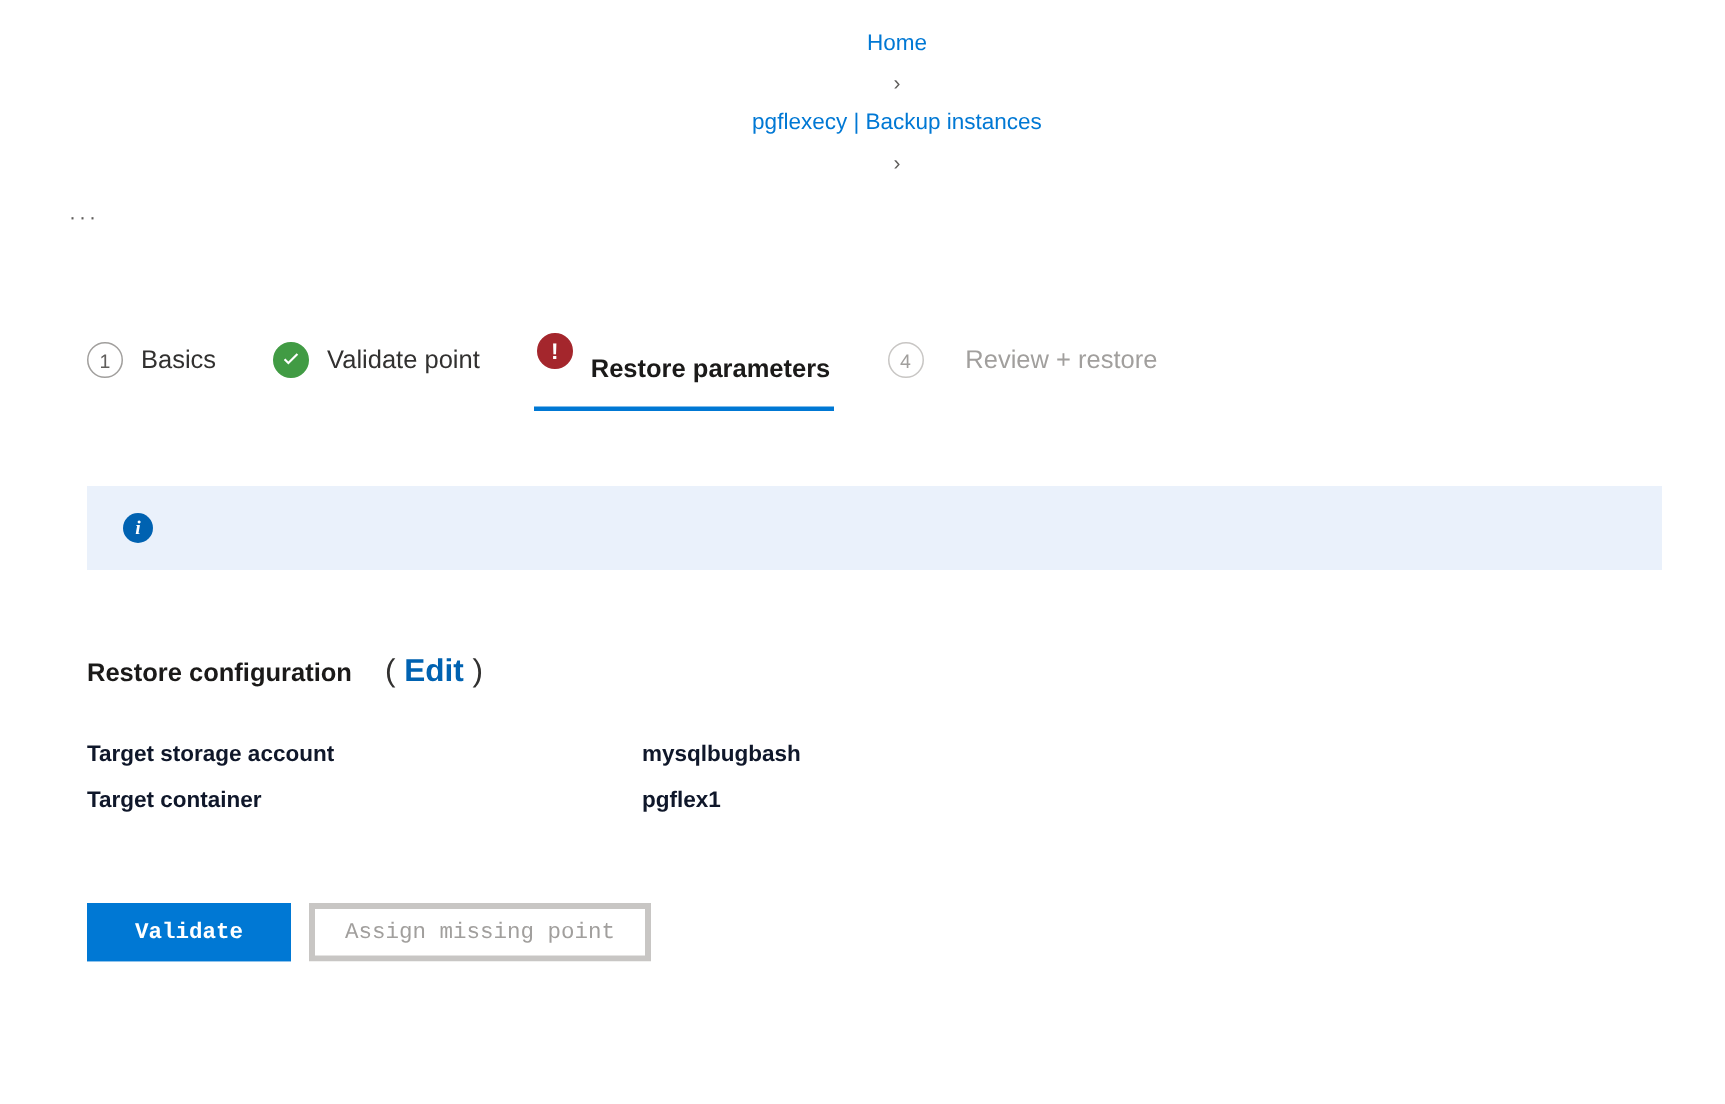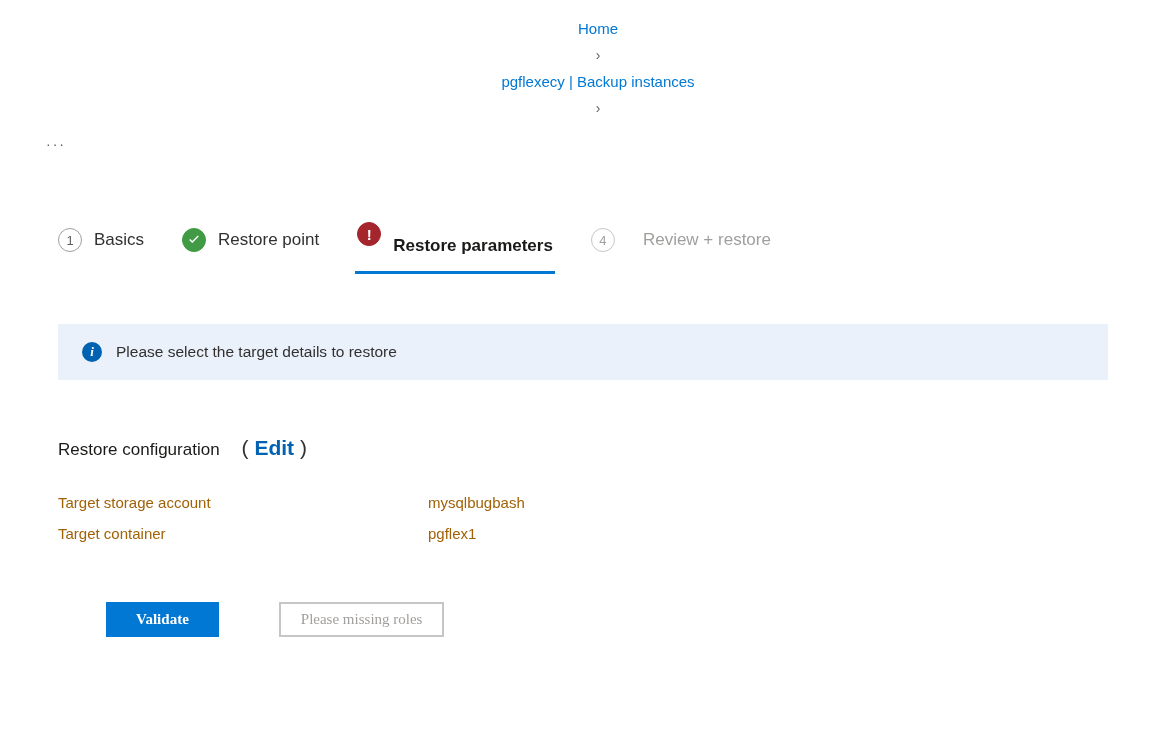--- a/index.html
+++ b/index.html
@@ -74,43 +74,43 @@
       display: flex; align-items: center; justify-content: center;
       font-family: Georgia, serif; font-style: italic; font-weight: bold;
       font-size: 13px;
       flex-shrink: 0;
     }
     .info-text { font-size: 15.5px; color: #323130; }
     .section-header {
       display: flex; align-items: baseline; gap: 22px;
       margin-bottom: 34px;
     }
-    .section-title { font-size: 17px; font-weight: 400; color: #1b1a19; }
+    .section-title { font-size: 17px; font-weight: 700; color: #1b1a19; }
     .edit-wrap { font-size: 21px; color: #323130; }
     .edit-link { color: #0062b1; font-weight: 600; text-decoration: none; cursor: pointer; }
     .kv-row {
       display: flex;
       font-size: 15px;
-      color: #a16207;
+      color: #0f172a;
       margin-bottom: 14px;
+      font-weight: bold;
     }
     .kv-label { width: 370px; }
     .kv-value {}
     .button-row {
       display: flex; gap: 12px;
       margin-top: 60px;
     }
     .btn {
       font-size: 15px;
       padding: 7px 20px;
-      border: 2px solid #0c4a6e;
+      border: 4px solid #0c4a6e;
       background: #fff;
       cursor: pointer;
-      font-family: Liberation Serif, serif;
-      margin-left: 48px;
+      font-family: Liberation Mono, monospace;
     }
     .btn.primary {
       background: #0078d4; color: #fff; border-color: #0078d4; font-weight: 600;
       padding: 7px 28px;
     }
     .btn.disabled { color: #a19f9d; border-color: #c8c6c4; cursor: default; }
   </style>
 </head>
 <body>
 
@@ -131,51 +131,50 @@
     <div class="step">
       <span class="step-circle">1</span>
       <span class="step-label">Basics</span>
     </div>
     <div class="step">
       <span class="step-circle check">
         <svg viewBox="0 0 16 16">
             <path d="M6 11.5 2.5 8l1.2-1.2L6 9.1l6.3-6.3 1.2 1.2z" fill="#fff"></path>
           </svg>
       </span>
-      <span class="step-label">Restore point</span>
+      <span class="step-label">Validate point</span>
     </div>
     <div class="step active-step">
       <span class="step-circle error">!</span>
       <span class="step-label active">Restore parameters</span>
     </div>
     <div class="step">
       <span class="step-circle disabled">4</span>
       <span class="step-label disabled">Review + restore</span>
     </div>
   </div>
 
   <div class="info-banner">
     <span class="info-icon">i</span>
-    <span class="info-text">Please select the target details to restore</span>
   </div>
 
   <div class="section-header">
     <span class="section-title">Restore configuration</span>
     <span class="edit-wrap">
       ( <a class="edit-link">Edit</a> )
     </span>
   </div>
 
   <div class="kv-row">
     <span class="kv-label">Target storage account</span>
     <span class="kv-value">mysqlbugbash</span>
   </div>
   <div class="kv-row">
     <span class="kv-label">Target container</span>
     <span class="kv-value">pgflex1</span>
   </div>
 
   <div class="button-row">
     <button class="btn primary">Validate</button>
-    <button class="btn disabled">Please missing roles</button>
+    <button class="btn disabled">Assign missing point</button>
   </div>
 
 </div>
 
 </body></html>

